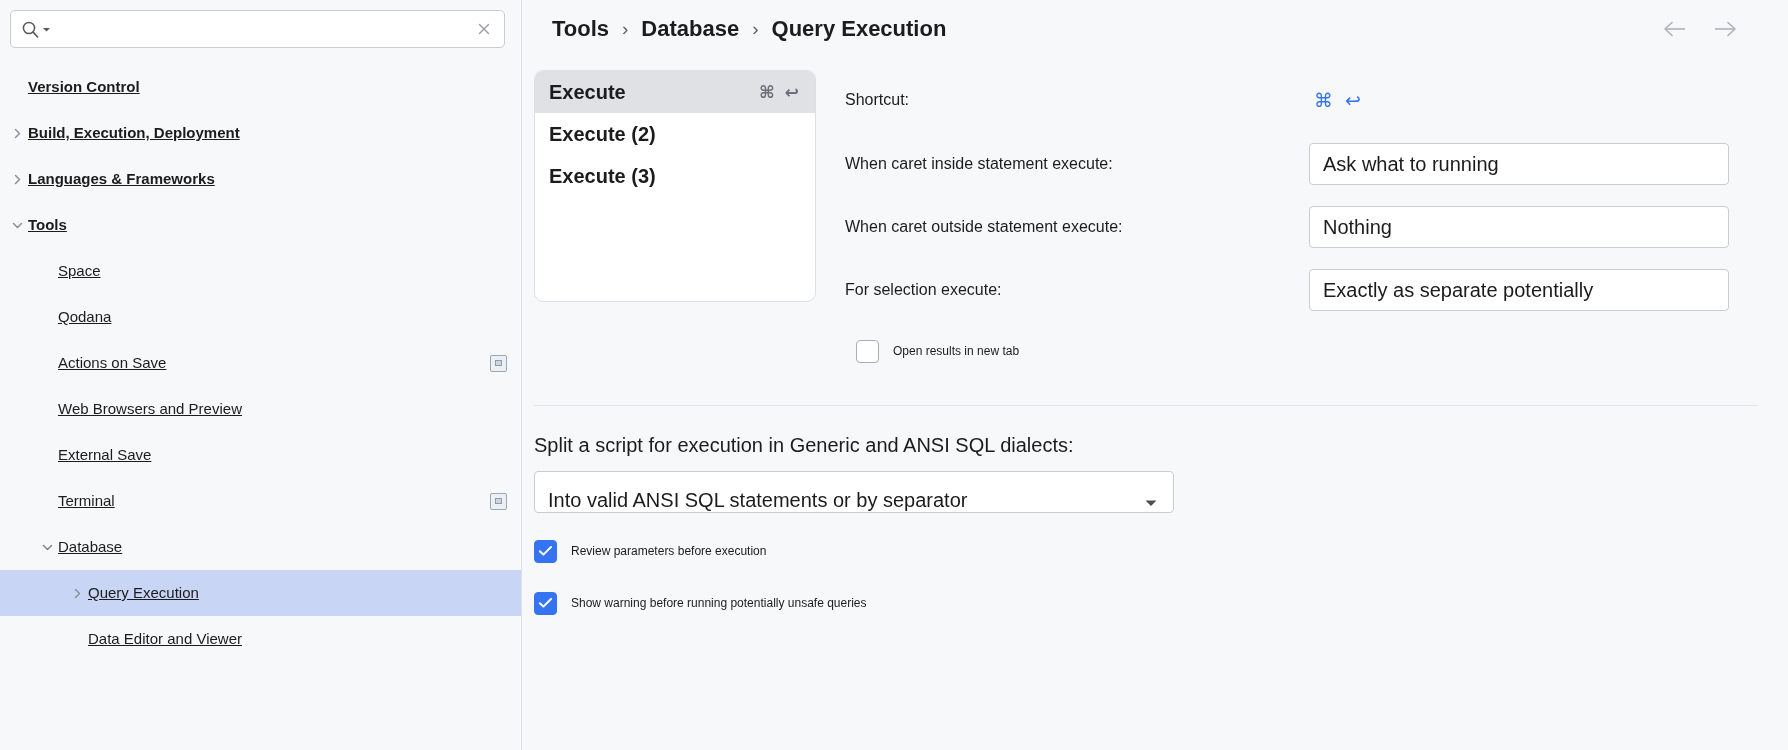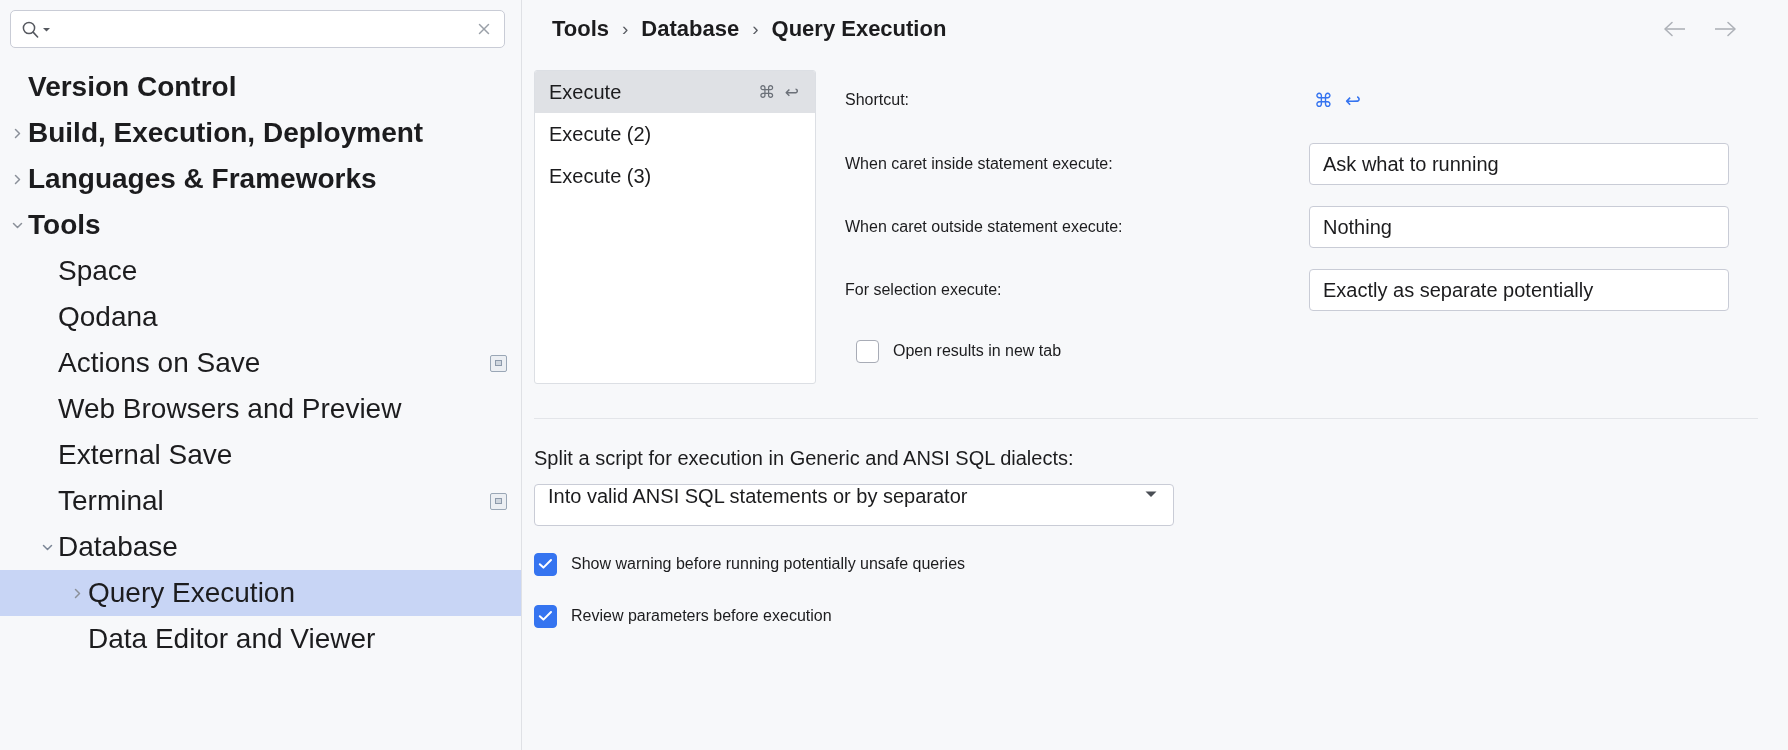--- a/index.html
+++ b/index.html
@@ -99,24 +99,25 @@
     height: 22px;
     flex: 0 0 22px;
     display: flex;
     align-items: center;
     justify-content: center;
   }
 
   .twisty svg { display: block; }
 
   .tree-label {
-    font-size: 28px;
+    font-size: 15px;
     line-height: 24px;
     white-space: nowrap;
     color: #1c1c1e;
+    text-decoration: underline;
   }
 
   .tree-label.bold { font-weight: 700; }
 
   .badge-icon {
     margin-left: auto;
     width: 17px;
     height: 17px;
     border: 1px solid #9aa7b6;
     border-radius: 2px;
@@ -197,26 +198,27 @@
 
   .top-section {
     display: flex;
     align-items: flex-start;
     padding-left: 12px;
   }
 
   
   .action-list {
     width: 282px;
-    height: 314px;
+    height: 232px;
     background: #ffffff;
     border: 1px solid #dcdfe4;
-    border-radius: 3px;
+    border-radius: 9px;
     overflow: hidden;
     flex: 0 0 282px;
+    font-weight: bold;
   }
 
   .action-item {
     height: 42px;
     display: flex;
     align-items: center;
     padding: 0 14px 0 14px;
     font-size: 20px;
     color: #1c1c1e;
     cursor: default;
@@ -301,21 +303,21 @@
     align-items: center;
     justify-content: center;
   }
   .cb.checked {
     background: #3574f0;
     border-color: #3574f0;
   }
   .cb.checked svg { display: block; }
 
   .checkrow-label {
-    font-size: 16px;
+    font-size: 12px;
     color: #1c1c1e;
     white-space: nowrap;
   }
 
   .indent-check { padding-left: 11px; }
 
   .divider {
     height: 1px;
     background: #e3e5e9;
     margin: 34px 30px 0 12px;
@@ -333,21 +335,21 @@
   }
 
   .combo-wide {
     width: 640px;
     flex: 0 0 640px;
     height: 42px;
     background: #ffffff;
     border: 1px solid #c9ccd6;
     border-radius: 4px;
     display: flex;
-    align-items: flex-start;
+    align-items: flex-end;
     padding: 0 13px;
     font-size: 20px;
     color: #1c1c1e;
     position: relative;
     cursor: pointer;
     margin-bottom: 18px;
   }
 
   .combo-arrow {
     margin-left: auto;
@@ -564,28 +566,28 @@
           </span>
         </div>
 
         <div class="bottom-checks">
           <div class="checkrow">
             <span class="cb checked">
               <svg width="15" height="12" viewBox="0 0 15 12">
                   <path d="M1.8 6.2 L5.4 9.6 L13 2" fill="none" stroke="#ffffff" stroke-width="2" stroke-linecap="round" stroke-linejoin="round"></path>
                 </svg>
             </span>
-            <span class="checkrow-label">Show warning before running potentially unsafe queries</span>
+            <span class="checkrow-label">Review parameters before execution</span>
           </div>
           <div class="checkrow">
             <span class="cb checked">
               <svg width="15" height="12" viewBox="0 0 15 12">
                   <path d="M1.8 6.2 L5.4 9.6 L13 2" fill="none" stroke="#ffffff" stroke-width="2" stroke-linecap="round" stroke-linejoin="round"></path>
                 </svg>
             </span>
-            <span class="checkrow-label">Review parameters before execution</span>
+            <span class="checkrow-label">Show warning before running potentially unsafe queries</span>
           </div>
         </div>
       </div>
 
     </div>
   </div>
 </div>
 
 </body></html>

